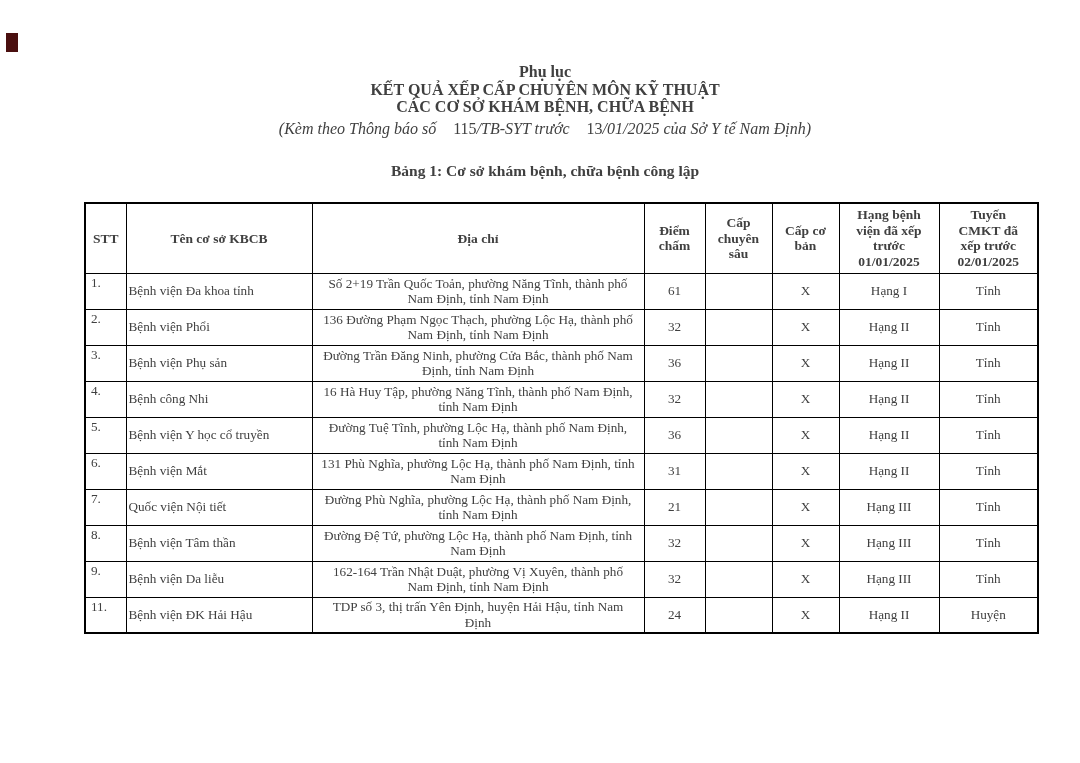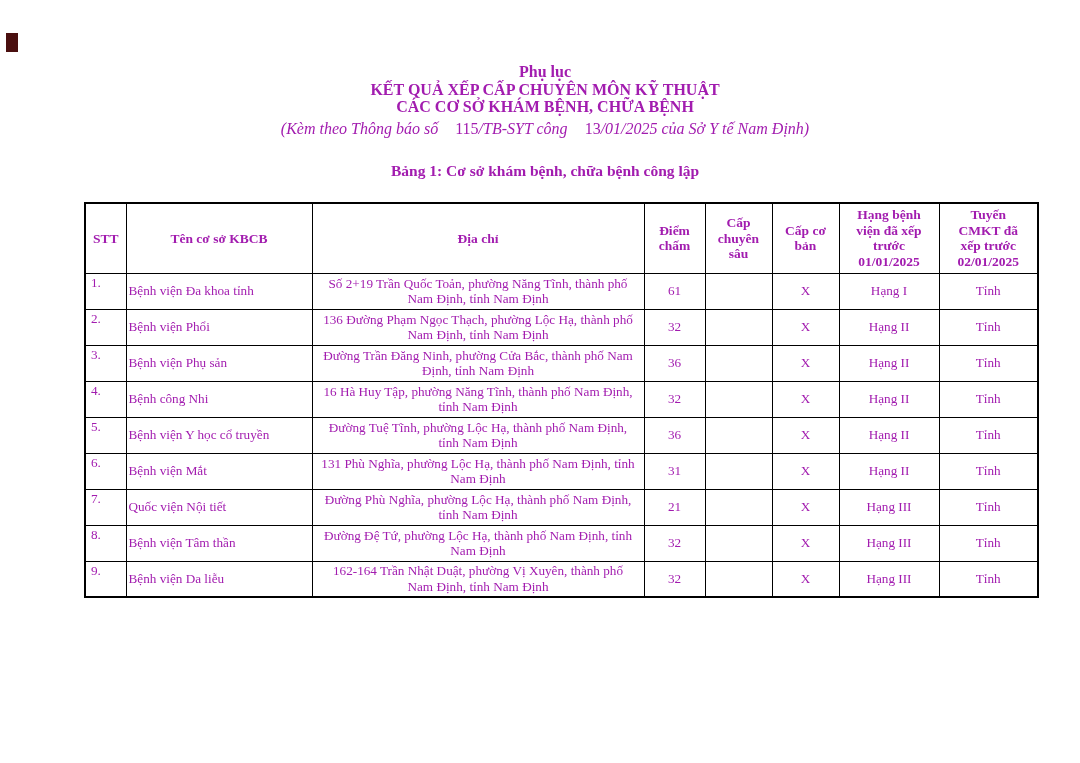--- a/index.html
+++ b/index.html
@@ -5,21 +5,21 @@
   html, body {
     margin: 0;
     padding: 0;
     background: #ffffff;
   }
   .page {
     position: relative;
     width: 1080px;
     height: 763px;
     background: #ffffff;
-    color: #a21caf;
+    color: #404040;
     font-family: "Liberation Serif", "DejaVu Serif", serif;
     overflow: hidden;
   }
   .scan-mark {
     position: absolute;
     left: 6px;
     top: 33px;
     width: 12px;
     height: 19px;
     background: #4a0f0f;
@@ -108,21 +108,21 @@
 <body>
 
 <div class="page">
 
   <div class="scan-mark"></div>
 
   <div class="heading">
     <div class="h-bold">Phụ lục</div>
     <div class="h-bold">KẾT QUẢ XẾP CẤP CHUYÊN MÔN KỸ THUẬT</div>
     <div class="h-bold">CÁC CƠ SỞ KHÁM BỆNH, CHỮA BỆNH</div>
-    <div class="h-italic"><span>(Kèm theo Thông báo số </span><span class="num">115</span><span>/TB-SYT công </span><span class="num">13</span><span>/01/2025 của Sở Y tế Nam Định)</span></div>
+    <div class="h-italic"><span>(Kèm theo Thông báo số </span><span class="num">115</span><span>/TB-SYT trước </span><span class="num">13</span><span>/01/2025 của Sở Y tế Nam Định)</span></div>
   </div>
 
   <div class="caption">Bảng 1: Cơ sở khám bệnh, chữa bệnh công lập</div>
 
   <table class="kbcb">
     <colgroup>
       <col style="width:41px">
       <col style="width:186px">
       <col style="width:332px">
       <col style="width:61px">
@@ -237,16 +237,26 @@
         <tr>
           <td class="stt">9.</td>
           <td class="name">Bệnh viện Da liễu</td>
           <td class="address">162-164 Trần Nhật Duật, phường Vị Xuyên, thành phố Nam Định, tỉnh Nam Định</td>
           <td class="center">32</td>
           <td class="center"></td>
           <td class="center">X</td>
           <td class="center">Hạng III</td>
           <td class="center">Tỉnh</td>
         </tr>
+        <tr>
+          <td class="stt">11.</td>
+          <td class="name">Bệnh viện ĐK Hải Hậu</td>
+          <td class="address">TDP số 3, thị trấn Yên Định, huyện Hải Hậu, tỉnh Nam Định</td>
+          <td class="center">24</td>
+          <td class="center"></td>
+          <td class="center">X</td>
+          <td class="center">Hạng II</td>
+          <td class="center">Huyện</td>
+        </tr>
       </tbody>
   </table>
 
 </div>
 
 </body></html>

